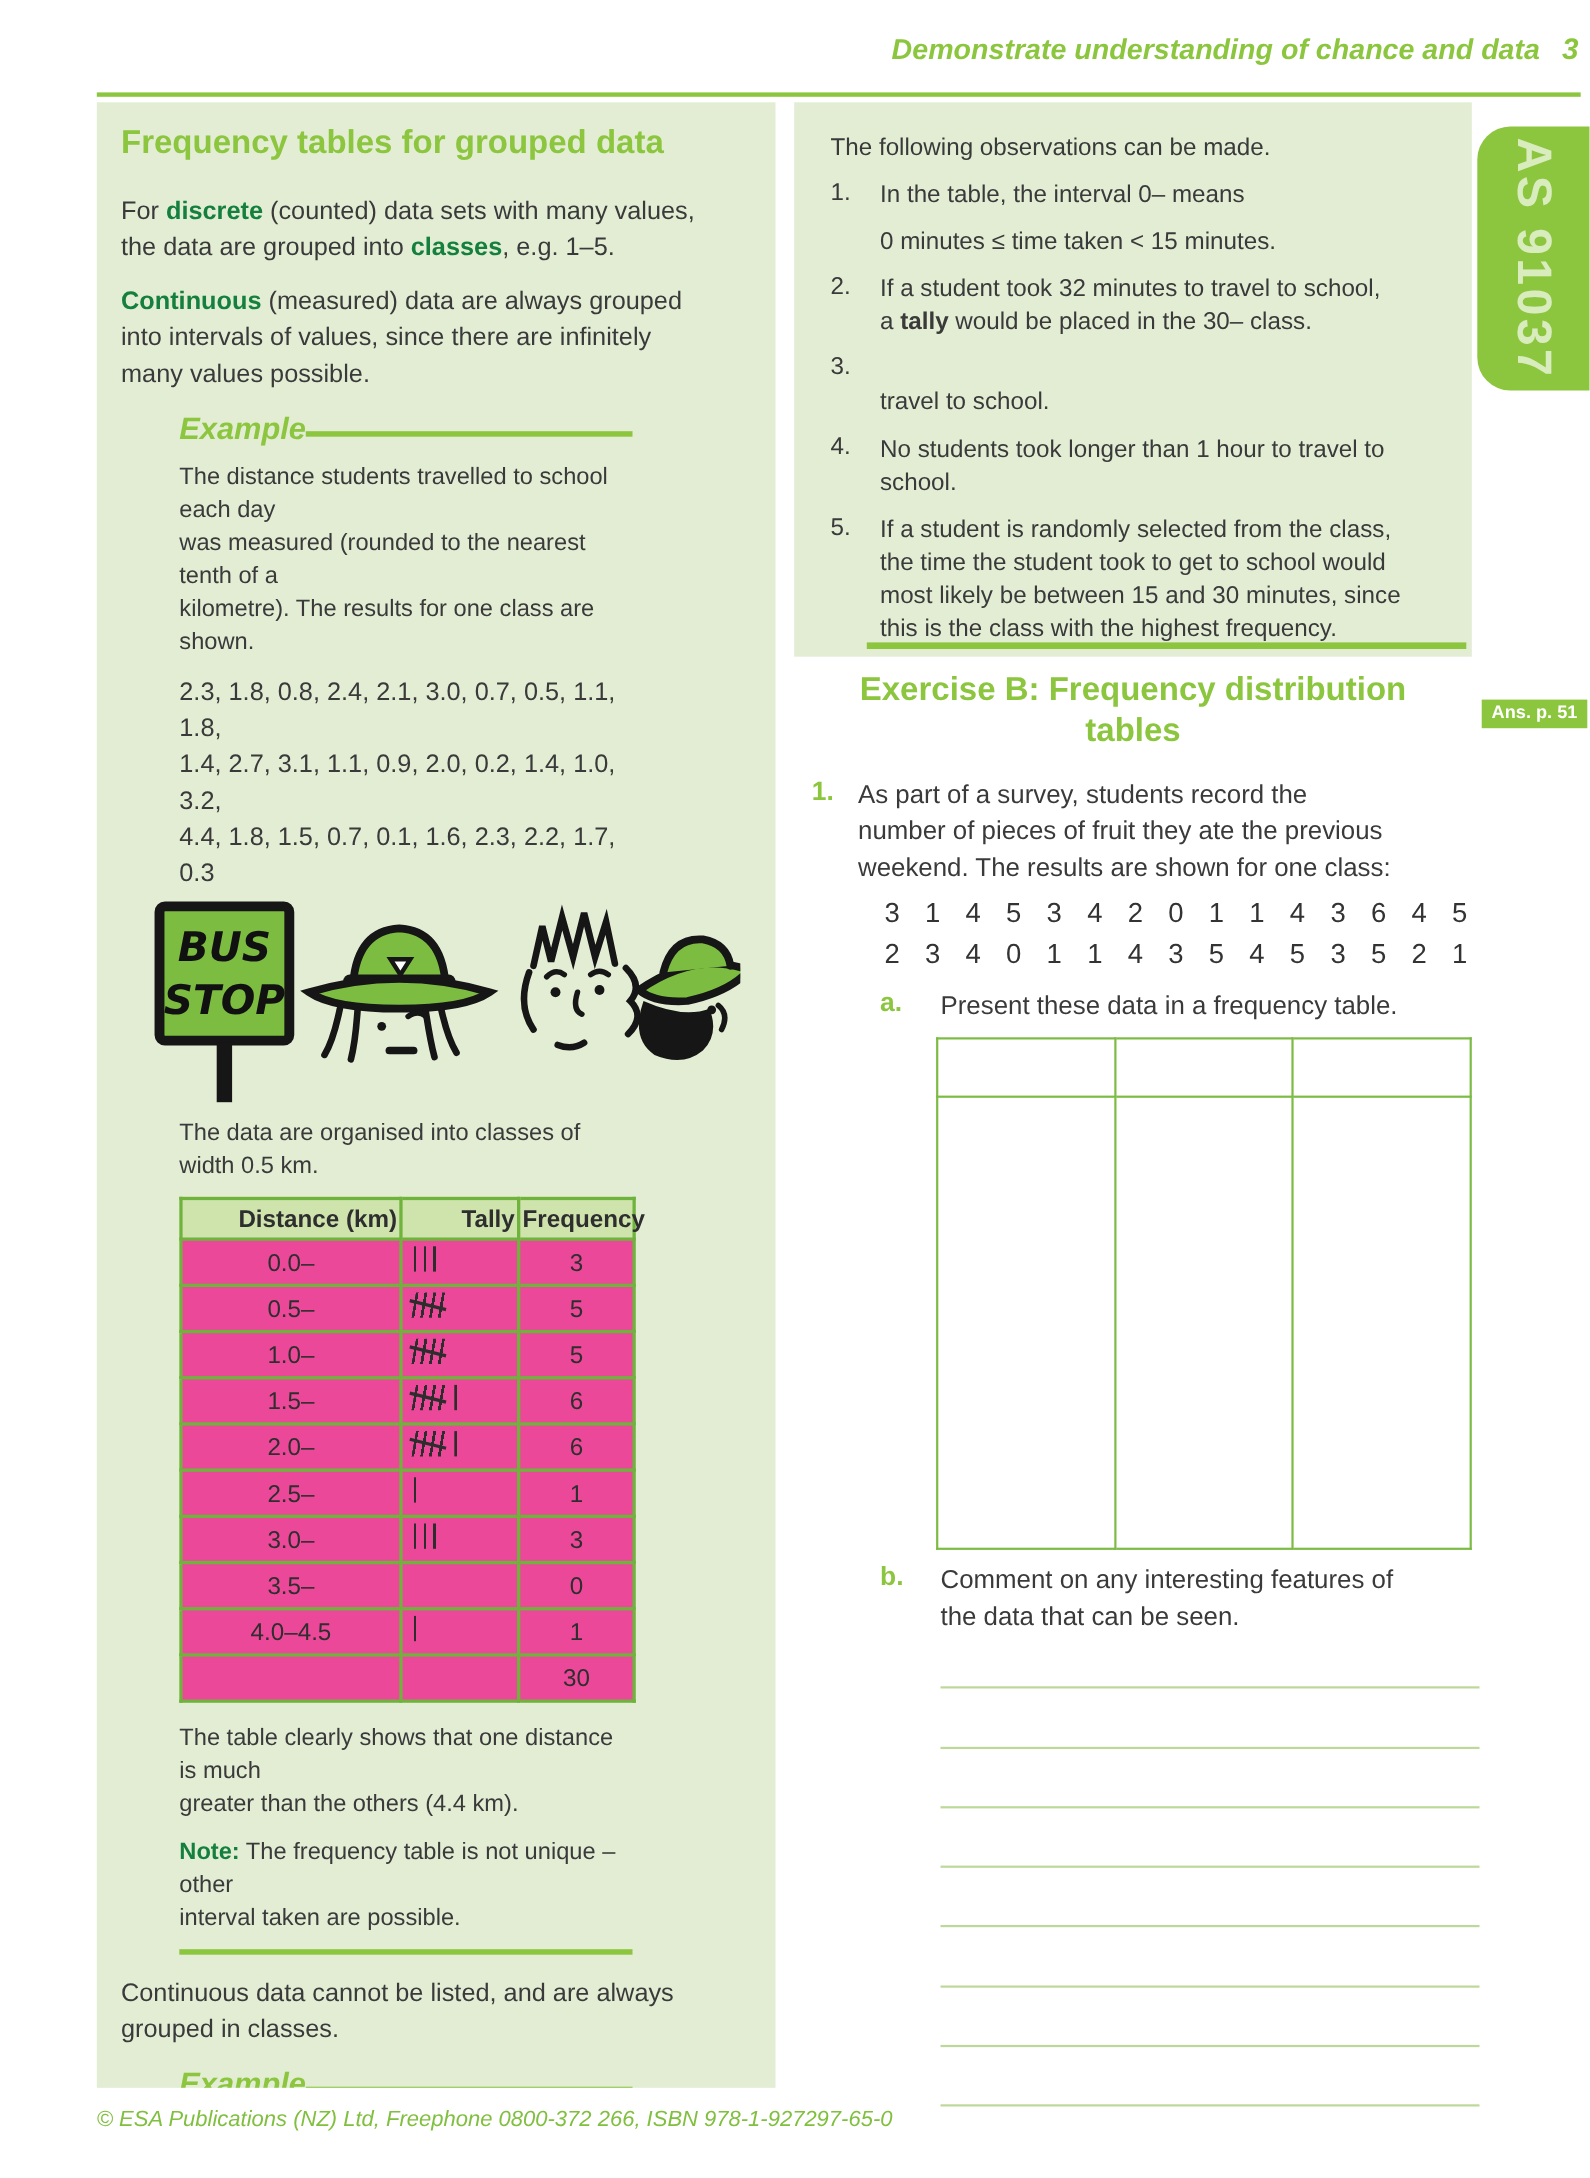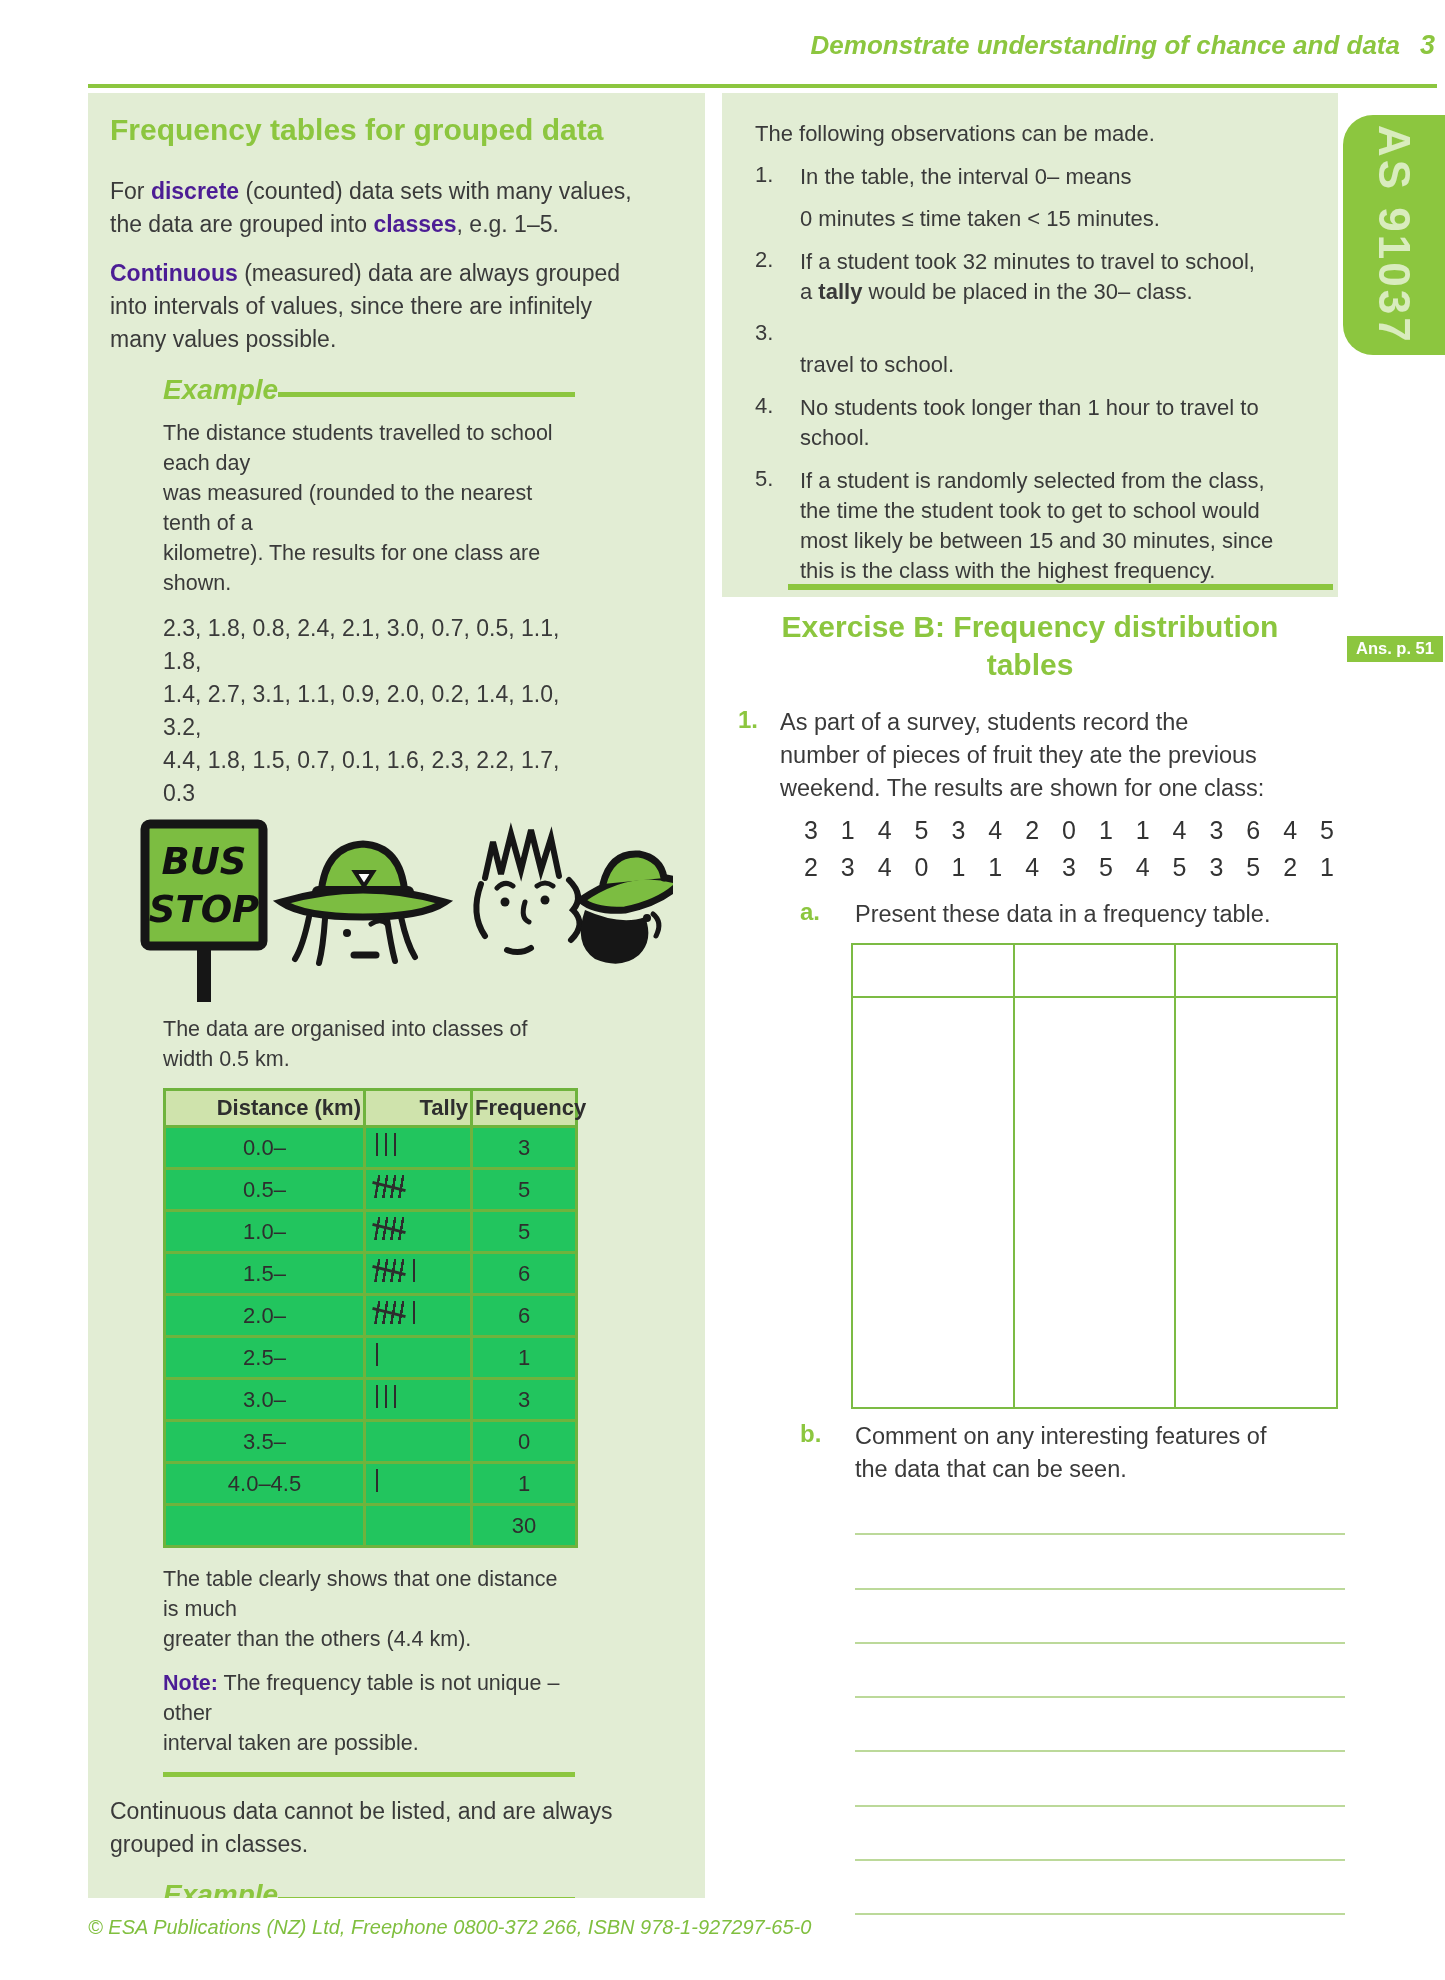--- a/index.html
+++ b/index.html
@@ -17,35 +17,35 @@
   .as-tab{position:absolute;left:1343px;top:115px;width:102px;height:240px;background:#8cc63f;
           border-radius:30px 0 0 30px;display:flex;align-items:center;justify-content:center;}
   .as-tab span{writing-mode:vertical-rl;font-weight:bold;font-size:44px;letter-spacing:3px;color:#d9ecbe;}
 
   
   .left-panel{position:absolute;left:88px;top:93px;width:617px;height:1805px;background:#e2edd4;
               padding:20px 28px 0 22px;box-sizing:border-box;overflow:hidden;}
   .left-panel h1{margin:0 0 28px 0;font-size:30px;line-height:34px;color:#8cc63f;}
   p{margin:0;}
   .body{font-size:23px;line-height:33px;margin-bottom:16px;white-space:pre-line;}
-  .body b, .ex-body b{color:#4c1d95;}
+  .body b, .ex-body b{color:#15803d;}
   .example{margin-left:53px;width:412px;}
   .ex-head{display:flex;align-items:center;height:36px;margin-bottom:10px;}
   .ex-label{font-style:italic;font-weight:bold;font-size:28px;color:#8cc63f;}
   .ex-rule{flex:1;height:5px;background:#8cc63f;margin-top:8px;}
   .ex-body{font-size:21.5px;line-height:30px;margin-bottom:14px;white-space:pre-line;}
   .ex-data{font-size:23px;line-height:33px;margin:0 0 6px 0;white-space:pre-line;}
   .illus{margin:0 0 8px -30px;display:block;}
   .ex-close-rule{height:5px;background:#8cc63f;margin:14px 0 18px 0;width:412px;}
 
   
   .gtable{border-collapse:collapse;margin:0 0 16px 0;table-layout:fixed;background:#edf5e2;}
   .gtable th,.gtable td{border:3px solid #6fb33d;font-size:22px;color:#2e2e2e;}
   .gtable th{background:#cfe3ac;font-weight:bold;text-align:right;padding:4px 2px;white-space:pre-line;line-height:26px;}
-  .gtable td{background:#22c55e;}
+  .gtable td{background:#ec4899;}
   .t1{width:412px;}
   .t1 col.c1{width:200px;} .t1 col.c2{width:107px;} .t1 col.c3{width:105px;}
   .t1 td{height:37px;}
   .t1 td.lab{text-align:center;}
   .t1 td.frq{text-align:center;}
   td.tal{padding-left:10px;text-align:left;}
 
   
   .tally{display:inline-flex;align-items:center;height:24px;}
   .t5{position:relative;display:inline-block;width:28px;height:23px;margin-right:9px;}

